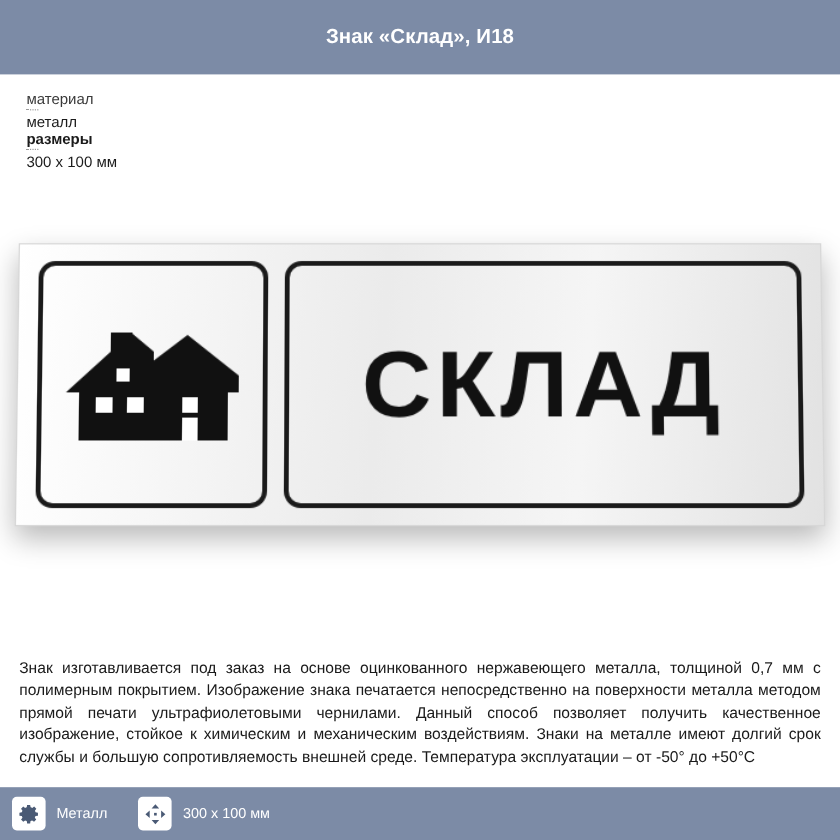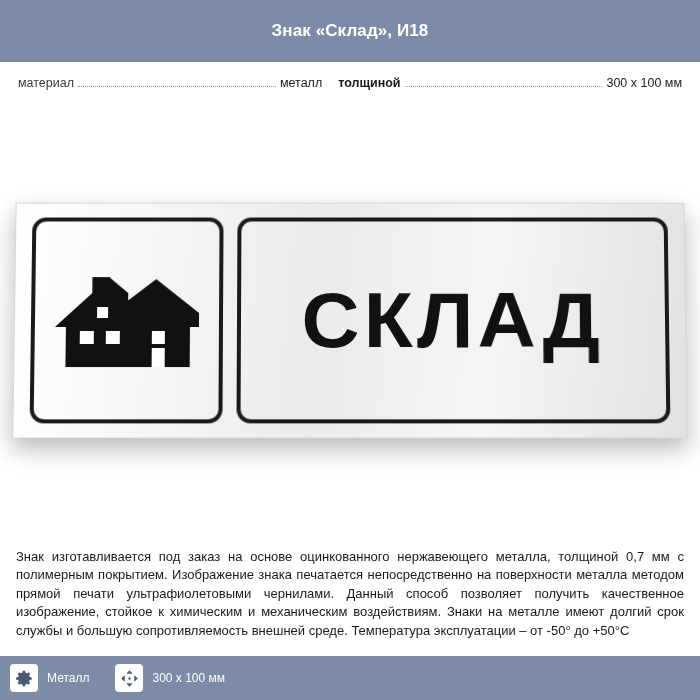--- a/index.html
+++ b/index.html
@@ -43,20 +43,21 @@
   
   .spec-row {
     position: absolute;
     top: 76px;
     left: 18px;
     width: 664px;
     display: flex;
     align-items: baseline;
     font-size: 12.5px;
     color: #2c2c2c;
+    flex-direction: column;
   }
   .spec-label {
     color: #3a3a3a;
     white-space: nowrap;
   }
   .spec-dots {
     flex: 1 1 auto;
     border-bottom: 1.5px dotted #9a9a9a;
     margin: 0 4px 3px 4px;
     height: 1px;
@@ -208,21 +209,21 @@
 
   <div class="header">
     <div class="header-title">Знак «Склад», И18</div>
   </div>
 
   <div class="spec-row">
     <span class="spec-label">материал</span>
     <span class="spec-dots"></span>
     <span class="spec-value">металл</span>
     <span class="spec-gap"></span>
-    <span class="spec-label-2">толщиной</span>
+    <span class="spec-label-2">размеры</span>
     <span class="spec-dots"></span>
     <span class="spec-value">300 x 100 мм</span>
   </div>
 
   <div class="product-area">
     <div class="plate-shadow">
       <div class="plate">
         <div class="plate-inner">
 
           <div class="pictogram-box">

